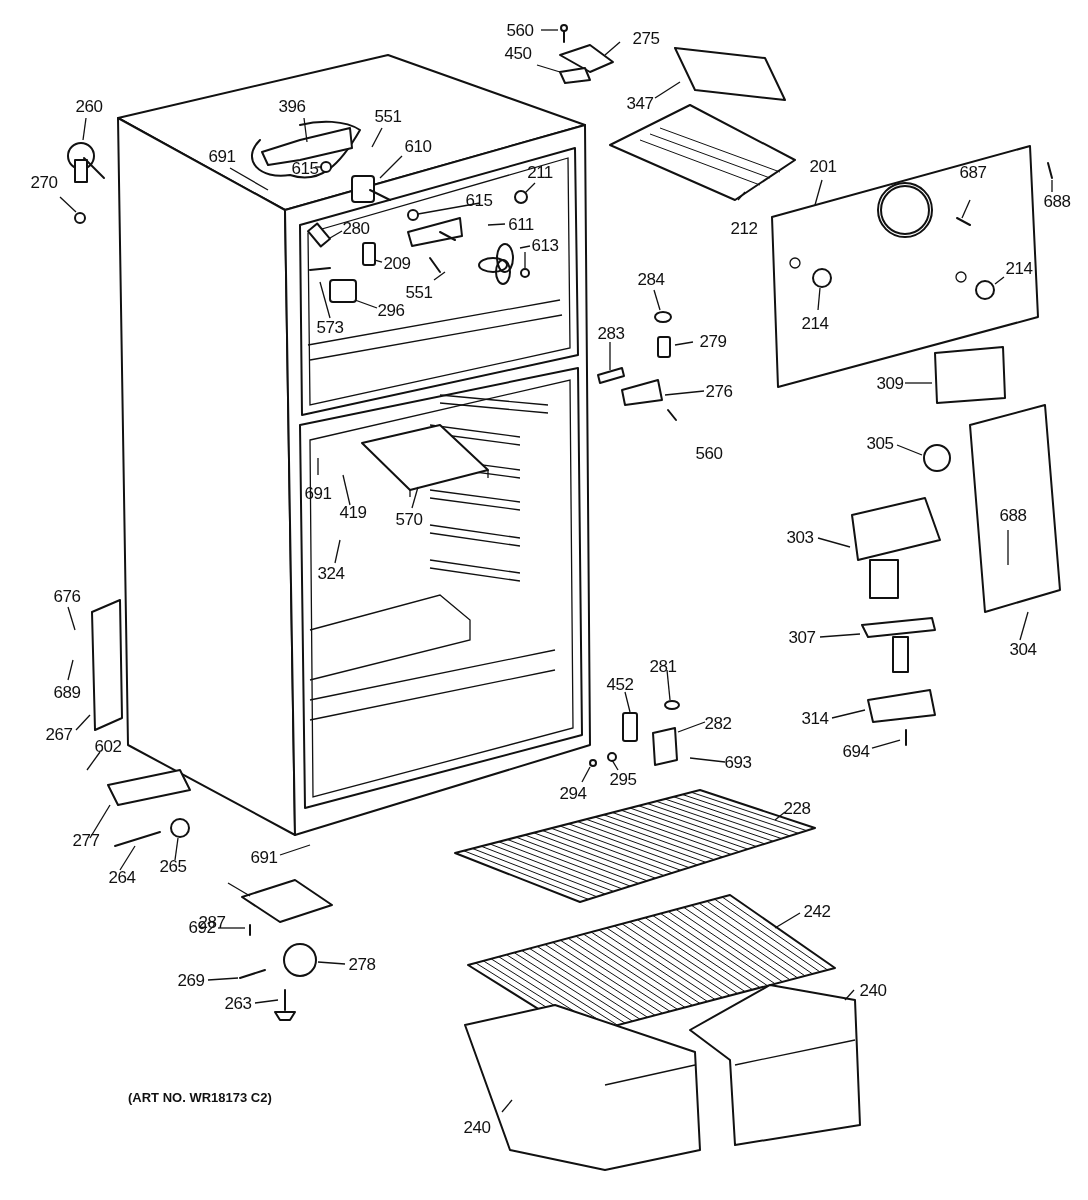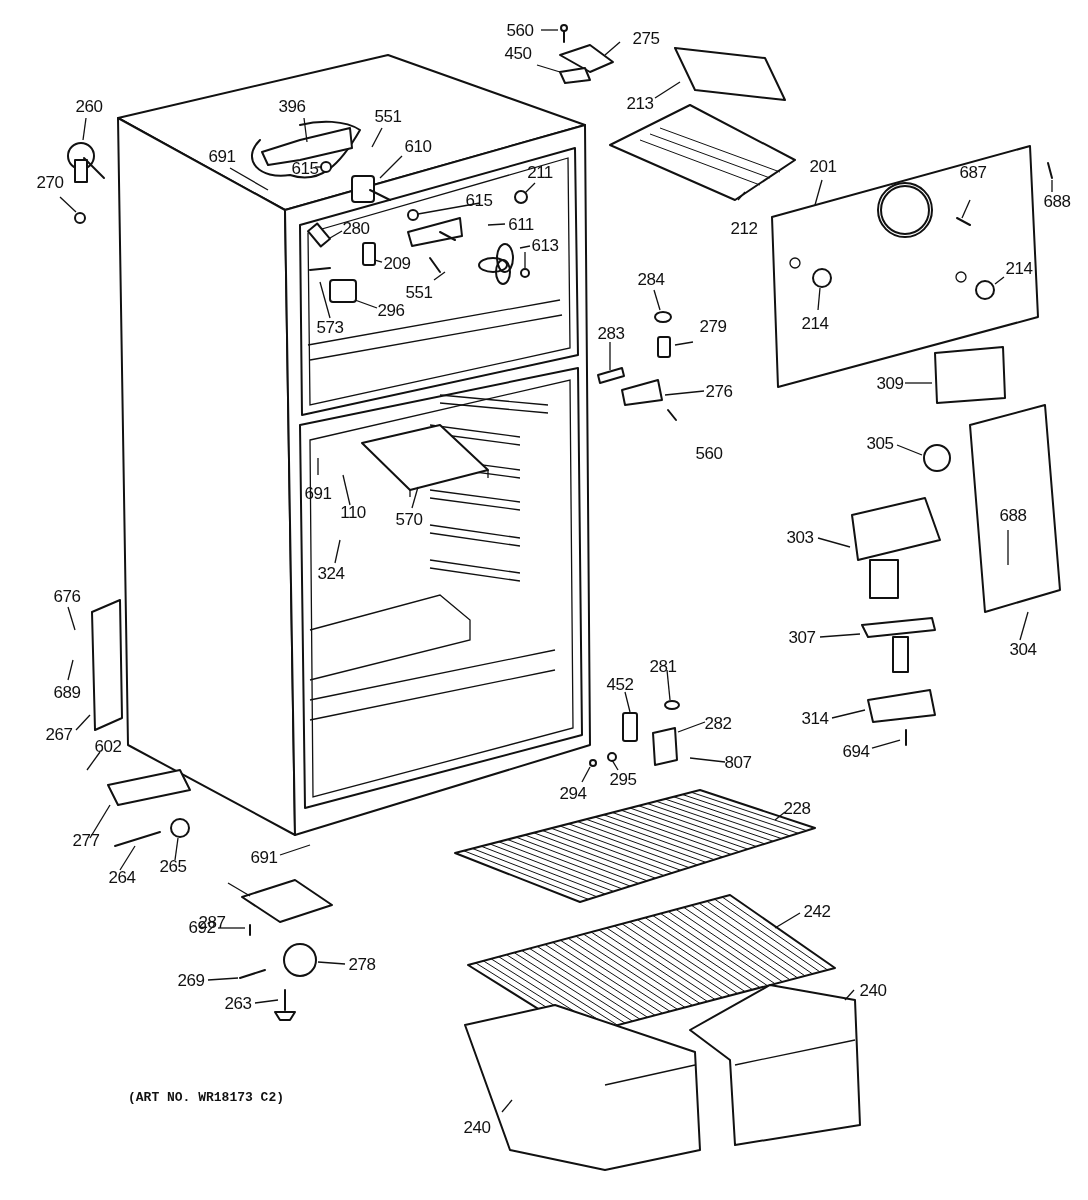--- a/index.html
+++ b/index.html
@@ -3,21 +3,21 @@
 <meta charset="utf-8">
 <style>
   html,body{margin:0;padding:0;background:#ffffff;}
   #canvas{position:relative;width:1088px;height:1200px;overflow:hidden;background:#fff;}
   svg{position:absolute;left:0;top:0;}
   .ln{stroke:#111;stroke-width:2;fill:none;stroke-linejoin:round;stroke-linecap:round;}
   .lt{stroke:#111;stroke-width:1.3;fill:none;}
   .fl{stroke:#111;stroke-width:2;fill:#fff;stroke-linejoin:round;}
   .hatch{stroke:#111;stroke-width:1;}
   .lbl{position:absolute;font-family:"Liberation Sans",sans-serif;font-size:17px;color:#111;line-height:1;white-space:nowrap;transform:translate(-50%,-50%);letter-spacing:-0.5px;}
-  .caption{position:absolute;left:128px;top:1090px;font-family:Liberation Mono, monospace;font-size:13px;font-weight:bold;color:#111;}
+  .caption{position:absolute;left:128px;top:1090px;font-family:Liberation Sans, sans-serif;font-size:13px;font-weight:bold;color:#111;}
 </style>
 </head>
 <body>
 
 <div id="canvas">
 <svg width="1088" height="1200" viewBox="0 0 1088 1200">
 
   <g>
 
     <polygon class="fl" points="118,118 388,55 585,125 285,210"></polygon>
@@ -302,24 +302,24 @@
     <line x1="785" y1="812" x2="775" y2="820"></line>
     <line x1="800" y1="913" x2="775" y2="928"></line>
     <line x1="854" y1="990" x2="845" y2="1000"></line>
     <line x1="502" y1="1112" x2="512" y2="1100"></line>
   </g>
 </svg>
 
 <div class="lbl" style="left:520px;top:30px">560</div>
 <div class="lbl" style="left:646px;top:38px">275</div>
 <div class="lbl" style="left:518px;top:53px">450</div>
-<div class="lbl" style="left:640px;top:103px">213</div>
+<div class="lbl" style="left:640px;top:103px">347</div>
 <div class="lbl" style="left:744px;top:228px">212</div>
 <div class="lbl" style="left:89px;top:106px">260</div>
-<div class="lbl" style="left:50px;top:182px">270</div>
+<div class="lbl" style="left:44px;top:182px">270</div>
 <div class="lbl" style="left:292px;top:106px">396</div>
 <div class="lbl" style="left:388px;top:116px">551</div>
 <div class="lbl" style="left:222px;top:156px">691</div>
 <div class="lbl" style="left:305px;top:168px">615</div>
 <div class="lbl" style="left:418px;top:146px">610</div>
 <div class="lbl" style="left:540px;top:172px">211</div>
 <div class="lbl" style="left:479px;top:200px">615</div>
 <div class="lbl" style="left:521px;top:224px">611</div>
 <div class="lbl" style="left:356px;top:228px">280</div>
 <div class="lbl" style="left:397px;top:263px">209</div>
@@ -328,26 +328,26 @@
 <div class="lbl" style="left:330px;top:327px">573</div>
 <div class="lbl" style="left:391px;top:310px">296</div>
 <div class="lbl" style="left:823px;top:166px">201</div>
 <div class="lbl" style="left:973px;top:172px">687</div>
 <div class="lbl" style="left:1057px;top:201px">688</div>
 <div class="lbl" style="left:1019px;top:268px">214</div>
 <div class="lbl" style="left:815px;top:323px">214</div>
 <div class="lbl" style="left:890px;top:383px">309</div>
 <div class="lbl" style="left:651px;top:279px">284</div>
 <div class="lbl" style="left:611px;top:333px">283</div>
-<div class="lbl" style="left:713px;top:326px">279</div>
+<div class="lbl" style="left:713px;top:341px">279</div>
 <div class="lbl" style="left:719px;top:391px">276</div>
 <div class="lbl" style="left:709px;top:453px">560</div>
 <div class="lbl" style="left:880px;top:443px">305</div>
 <div class="lbl" style="left:318px;top:493px">691</div>
-<div class="lbl" style="left:353px;top:512px">110</div>
+<div class="lbl" style="left:353px;top:512px">419</div>
 <div class="lbl" style="left:409px;top:519px">570</div>
 <div class="lbl" style="left:331px;top:573px">324</div>
 <div class="lbl" style="left:800px;top:537px">303</div>
 <div class="lbl" style="left:1013px;top:515px">688</div>
 <div class="lbl" style="left:1023px;top:649px">304</div>
 <div class="lbl" style="left:802px;top:637px">307</div>
 <div class="lbl" style="left:815px;top:718px">314</div>
 <div class="lbl" style="left:856px;top:751px">694</div>
 <div class="lbl" style="left:67px;top:596px">676</div>
 <div class="lbl" style="left:67px;top:692px">689</div>
@@ -358,21 +358,21 @@
 <div class="lbl" style="left:173px;top:866px">265</div>
 <div class="lbl" style="left:264px;top:857px">691</div>
 <div class="lbl" style="left:212px;top:922px">287</div>
 <div class="lbl" style="left:202px;top:927px">692</div>
 <div class="lbl" style="left:362px;top:964px">278</div>
 <div class="lbl" style="left:191px;top:980px">269</div>
 <div class="lbl" style="left:238px;top:1003px">263</div>
 <div class="lbl" style="left:620px;top:684px">452</div>
 <div class="lbl" style="left:663px;top:666px">281</div>
 <div class="lbl" style="left:718px;top:723px">282</div>
-<div class="lbl" style="left:738px;top:762px">807</div>
+<div class="lbl" style="left:738px;top:762px">693</div>
 <div class="lbl" style="left:573px;top:793px">294</div>
 <div class="lbl" style="left:623px;top:779px">295</div>
 <div class="lbl" style="left:797px;top:808px">228</div>
 <div class="lbl" style="left:817px;top:911px">242</div>
 <div class="lbl" style="left:873px;top:990px">240</div>
 <div class="lbl" style="left:477px;top:1127px">240</div>
 
 <div class="caption">(ART NO. WR18173 C2)</div>
 </div>
 

